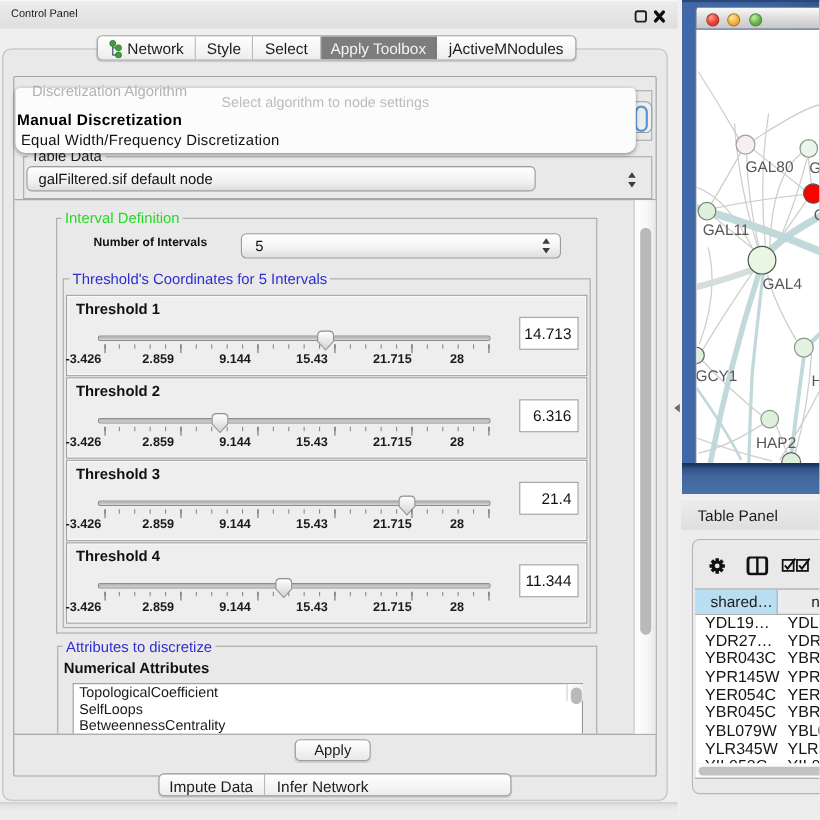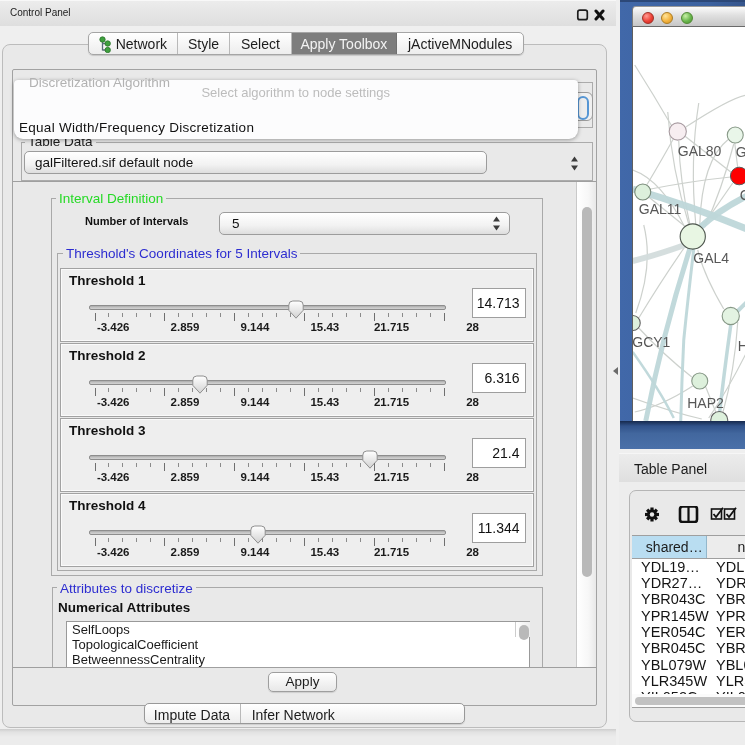--- a/index.html
+++ b/index.html
@@ -77,21 +77,21 @@
 #thtitle { left:50px; top:64px; color:#2d2dd0; }
 
 .thpanel { position:absolute; left:46.5px; width:474px; height:74px; background:#eeeeee;
   border:1px solid #a2a2a2; box-shadow:inset 0 0 0 1px #fafafa; margin-top:-182px; }
 .thtitle { position:absolute; left:8.5px; top:4px; font-size:13.5px; font-weight:bold; color:#111; }
 .thtrack { position:absolute; left:28.5px; top:36px; width:357px; height:4.5px;
   background:linear-gradient(#aaaaaa,#c6c6c6 55%,#d2d2d2); border:1px solid #8d8d8d; border-radius:2px; }
 .ththumb { position:absolute; top:30.5px; }
 .tickm { position:absolute; top:44px; width:1px; height:4px; background:#8a8a8a; }
 .tickM { position:absolute; top:44px; width:1px; height:8px; background:#6f6f6f; }
-.ticklab { position:absolute; top:52px; width:70px; text-align:right; font-size:11.5px; font-weight:bold; color:#1a1a1a; }
+.ticklab { position:absolute; top:52px; width:70px; text-align:left; font-size:11.5px; font-weight:bold; color:#1a1a1a; }
 .valbox { position:absolute; left:411px; top:18.5px; width:54px; height:30px; background:#ffffff;
   border:1px solid #9e9e9e; font-size:14px; color:#111; text-align:right; line-height:29px; padding-right:5px; }
 
 #attrgroup { left:39px; top:405px; width:491px; height:120px; }
 #attrtitle { left:44px; top:399px; color:#2d2dd0; }
 #numattr { position:absolute; left:45px; top:418px; font-size:13.5px; font-weight:bold; color:#111; }
 #attrlist { position:absolute; left:53px; top:439px; width:464px; height:60px; background:#ffffff;
   border:1px solid #999999; font-size:13px; color:#1a1a1a; }
 #attrlist div { padding-left:5px; height:15.1px; line-height:15.6px; }
 #listsb { position:absolute; left:448px; top:0; width:15px; height:60px;
@@ -386,22 +386,22 @@
 <div class="ticklab" style="left:208.7px;">15.43</div>
 <div class="ticklab" style="left:278.6px;">21.715</div>
 <div class="ticklab" style="left:348.5px;">28</div>
 <div class="valbox">11.344</div>
 </div>
 
   <div class="group" id="attrgroup"></div>
   <div class="gtitle" id="attrtitle">Attributes to discretize</div>
   <div id="numattr">Numerical Attributes</div>
   <div id="attrlist">
+    <div>TopologicalCoefficient</div>
     <div>SelfLoops</div>
-    <div>TopologicalCoefficient</div>
     <div>BetweennessCentrality</div>
     <div id="listsb">
         <div id="listthumb"></div>
       </div>
   </div>
 </div>
 <div id="vpbot"></div>
 <div id="vscroll">
     <div id="vthumb"></div>
   </div>
@@ -421,20 +421,21 @@
         <circle cx="8.7" cy="14" r="2.7" fill="#3fa03f" stroke="#2c752c" stroke-width="0.8"></circle>
       </svg>Network</div>
   <div class="tseg" style="width:52.5px;">Style</div>
   <div class="tseg" style="width:61.5px;">Select</div>
   <div class="tseg sel" style="width:106px;">Apply Toolbox</div>
   <div class="tseg" style="width:126px;">jActiveMNodules</div>
 </div>
 
 <div id="popup">
   <div class="ph">Select algorithm to node settings</div>
+  <div class="p1">Manual Discretization</div>
   <div class="p2">Equal Width/Frequency Discretization</div>
 </div>
 <div id="algotitle">Discretization Algorithm</div>
 
 <div id="botstrip"></div>
 
 <div id="netwin">
   <div class="topline"></div>
   <div id="nettitle">
     <div class="light" style="left:9px; background:radial-gradient(circle at 35% 30%, #ff9d94, #ed4136 55%, #c3271d); border:1px solid #a03027;"></div>

